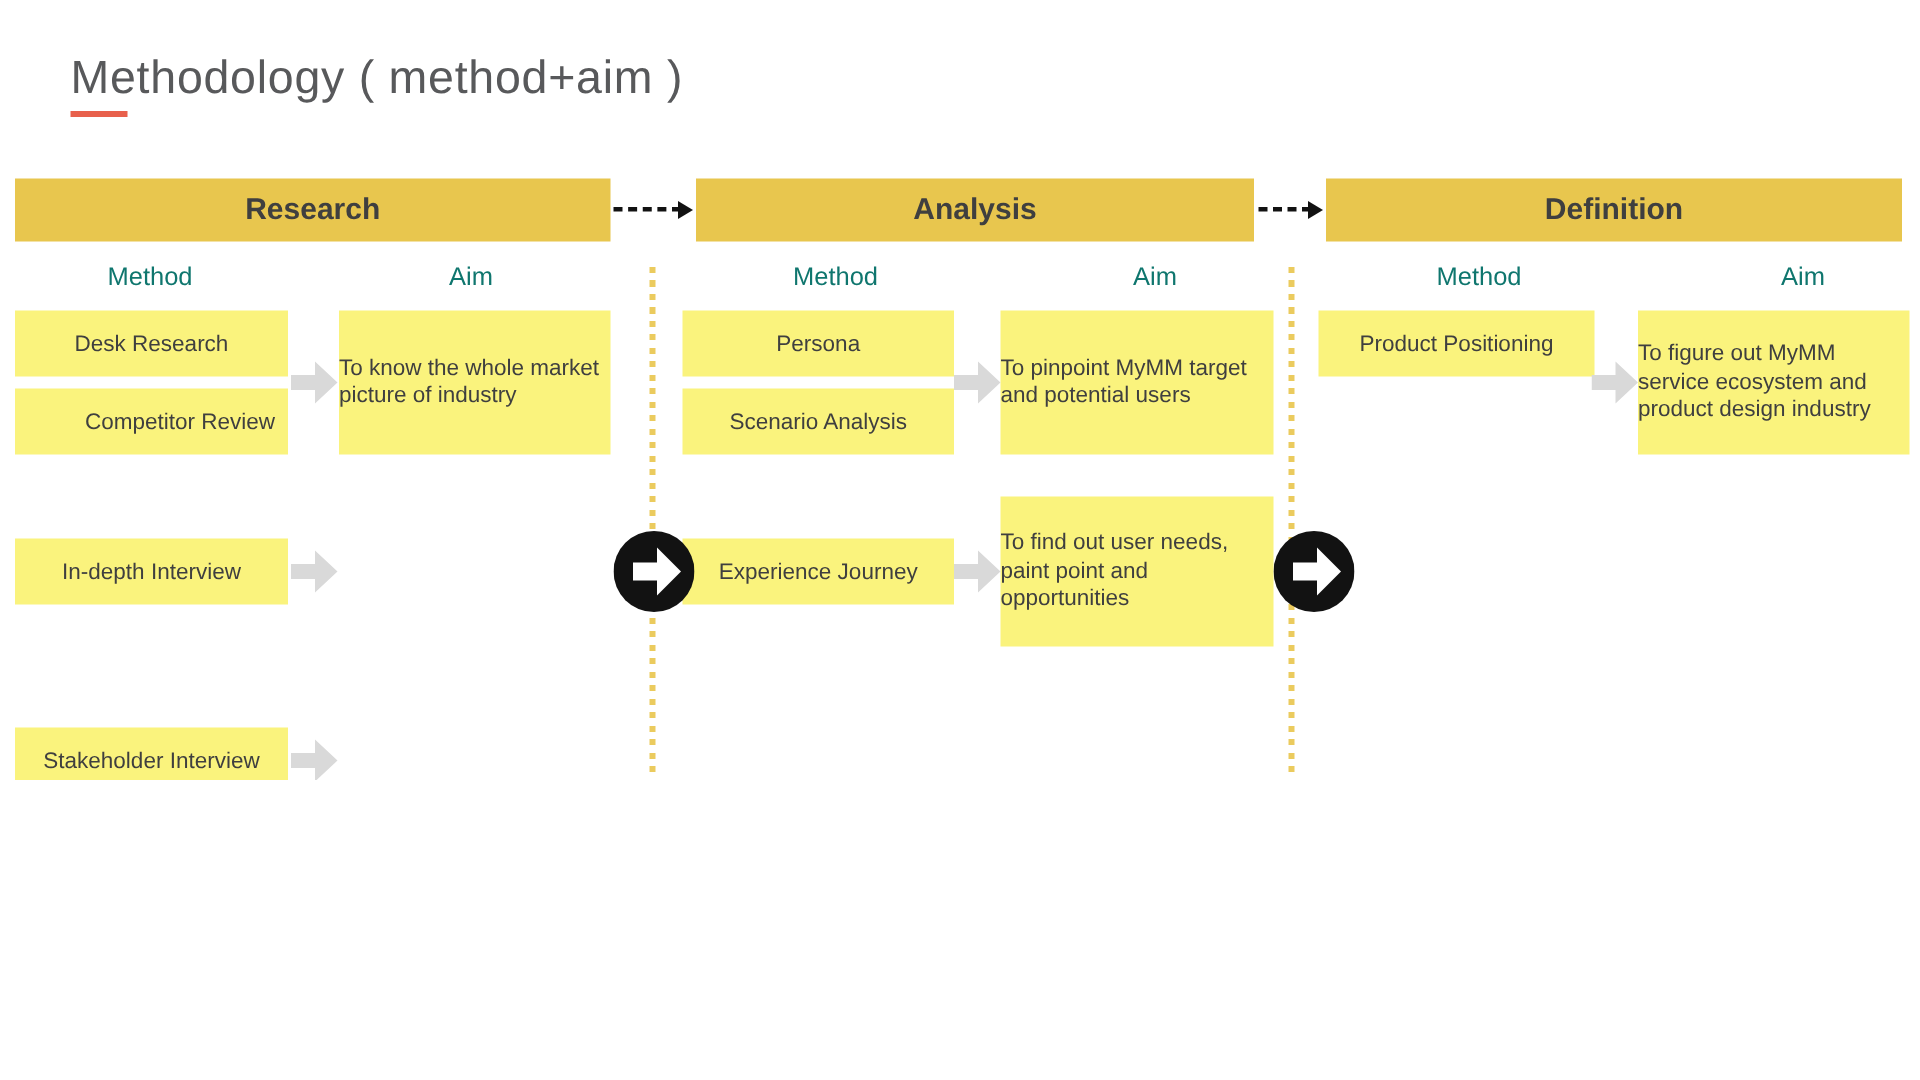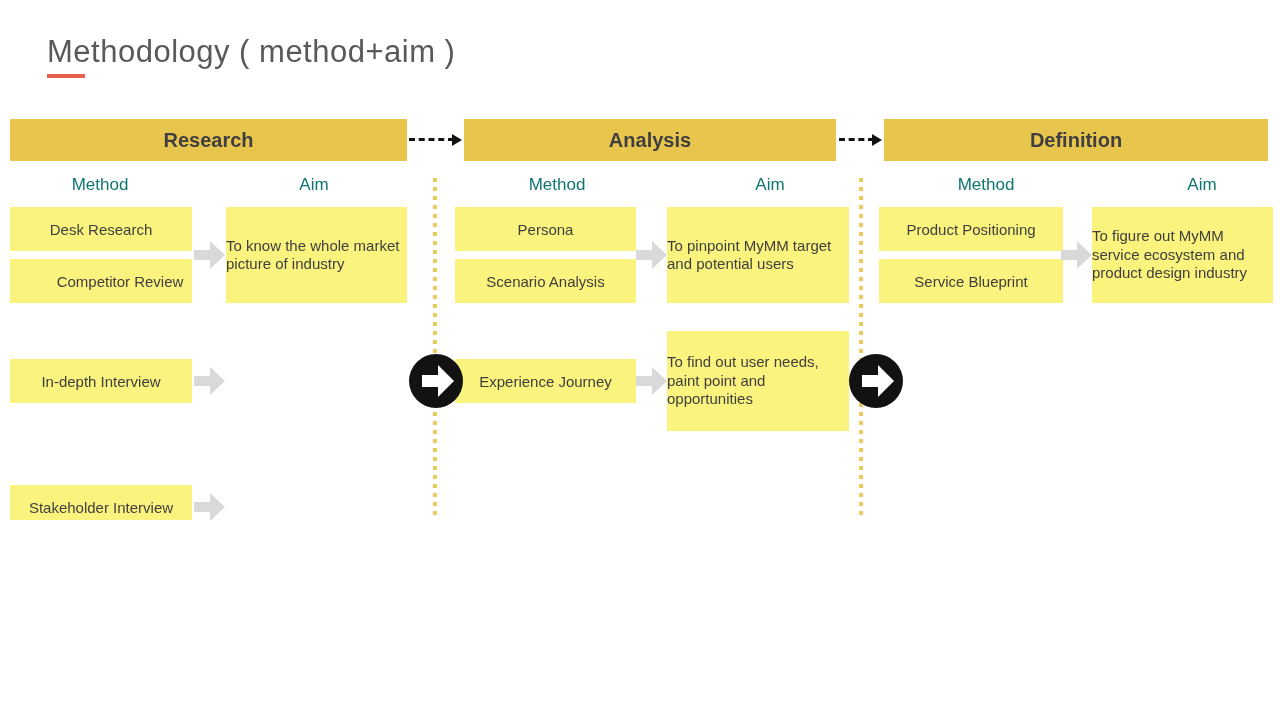--- a/index.html
+++ b/index.html
@@ -83,21 +83,20 @@
   <div class="note aim-box" style="left:226px;top:207px;width:181px;height:96px;">To know the whole market picture of industry</div>
 
   <div class="note method-box" style="left:455px;top:207px;width:181px;">Persona</div>
   <div class="note method-box" style="left:455px;top:259px;width:181px;">Scenario Analysis</div>
   <div class="note method-box" style="left:455px;top:359px;width:181px;">Experience Journey</div>
 
   <div class="note aim-box" style="left:667px;top:207px;width:182px;height:96px;">To pinpoint MyMM target and potential users</div>
   <div class="note aim-box" style="left:667px;top:331px;width:182px;height:100px;">To find out user needs, paint point and opportunities</div>
 
   <div class="note method-box" style="left:879px;top:207px;width:184px;">Product Positioning</div>
-  <div class="note method-box" style="left:879px;top:259px;width:184px;">Service Blueprint</div>
 
   <div class="note aim-box" style="left:1092px;top:207px;width:181px;height:96px;">To figure out MyMM service ecosystem and product design industry</div>
 
   <svg class="gray-arrow" style="left:194px;top:239px;" viewBox="0 0 32 32">
       <polygon points="0,11 16,11 16,2 31,16 16,30 16,21 0,21" style="fill:var(--arrow-gray,#D9D9D9)"></polygon>
     </svg>
   <svg class="gray-arrow" style="left:194px;top:365px;" viewBox="0 0 32 32">
       <polygon points="0,11 16,11 16,2 31,16 16,30 16,21 0,21" style="fill:var(--arrow-gray,#D9D9D9)"></polygon>
     </svg>
   <svg class="gray-arrow" style="left:194px;top:491px;" viewBox="0 0 32 32">

